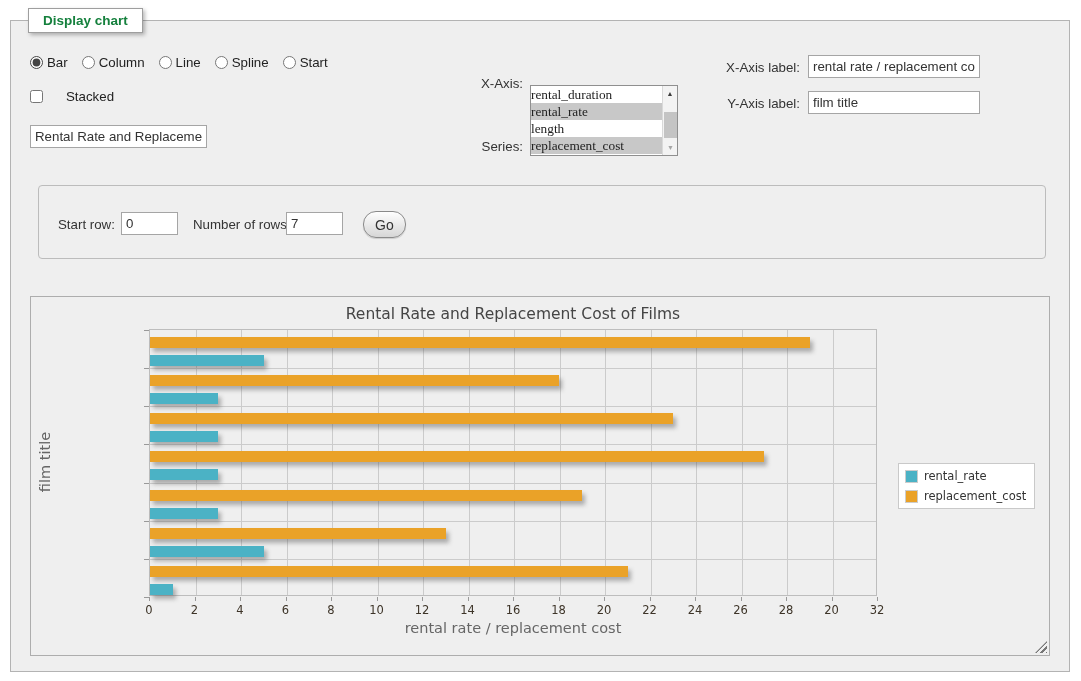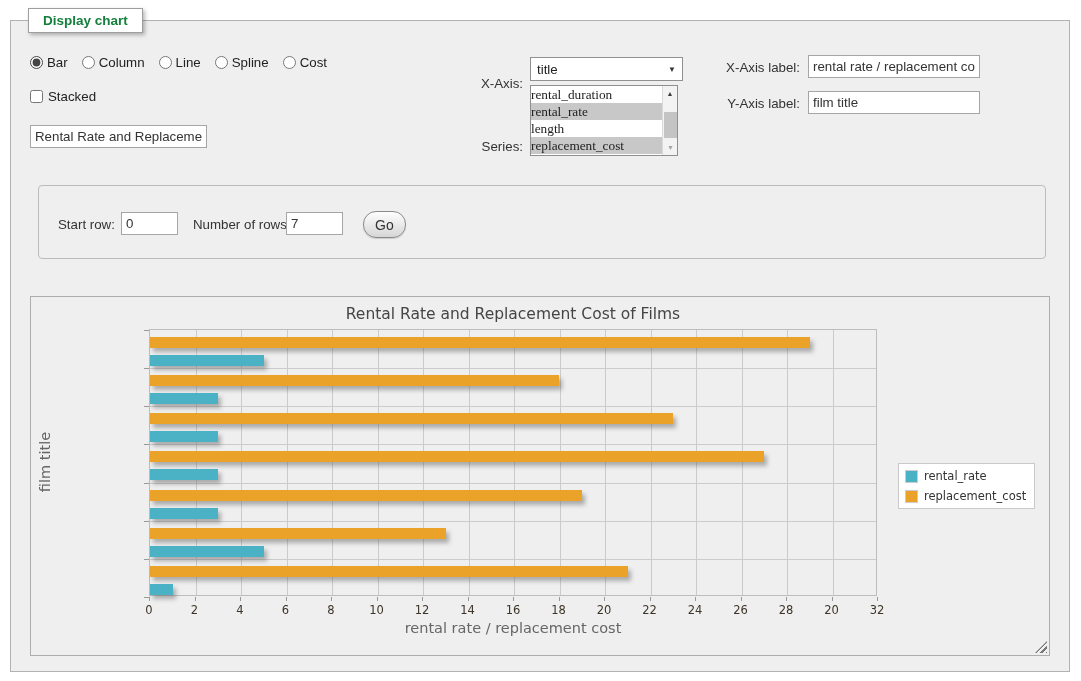--- a/index.html
+++ b/index.html
@@ -29,21 +29,21 @@
   }
   
   #chart-type-row {
     position:absolute; left:30px; top:55px; display:flex; align-items:center;
     gap:6px; font-size:13.3px; color:#222;
   }
   #chart-type-row label { display:flex; align-items:center; gap:4px; margin-right:8px; }
   input[type=radio], input[type=checkbox] { width:13px; height:13px; accent-color:#444; }
   #stacked-row {
     position:absolute; left:30px; top:89px; display:flex; align-items:center;
-    gap:5px; font-size:13.3px; color:#222;
+    gap:23px; font-size:13.3px; color:#222;
   }
   
   #x-axis-select {
     position:absolute; left:530px; top:57px; width:153px; height:24px;
     background:#fff; border:1px solid #919191; font-size:13.3px; color:#222;
     display:flex; align-items:center; padding:0 6px; justify-content:space-between;
   }
   #x-axis-select .arrow { font-size:8px; color:#333; }
   
   #series-listbox {
@@ -144,36 +144,32 @@
     <label>
       <input type="radio" name="charttype" class="ct-radio" style="">
       <span>Line</span>
     </label>
     <label>
       <input type="radio" name="charttype" class="ct-radio" style="">
       <span>Spline</span>
     </label>
     <label>
       <input type="radio" name="charttype" class="ct-radio" style="">
-      <span>Cost</span>
+      <span>Start</span>
     </label>
   </div>
 
   <label id="stacked-row">
     <input type="checkbox" id="stacked-cb" style="">
     <span>Stacked</span>
   </label>
 
   <input type="text" id="chart-title-input" style="left: 30px; top: 125px; width: 177px;" value="Rental Rate and Replacement Cost of Films">
 
   <div class="lbl lbl-r" style="left:440px; top:76px; width:83px;">X-Axis:</div>
-  <div id="x-axis-select">
-    <span>title</span>
-    <span class="arrow">▼</span>
-  </div>
 
   <div class="lbl lbl-r" style="left:440px; top:139px; width:83px;">Series:</div>
   <div id="series-listbox">
     <div id="series-options">
         <div class="series-opt">rental_duration</div>
         <div class="series-opt sel">rental_rate</div>
         <div class="series-opt">length</div>
         <div class="series-opt sel">replacement_cost</div>
       </div>
     <div id="series-scrollbar">

